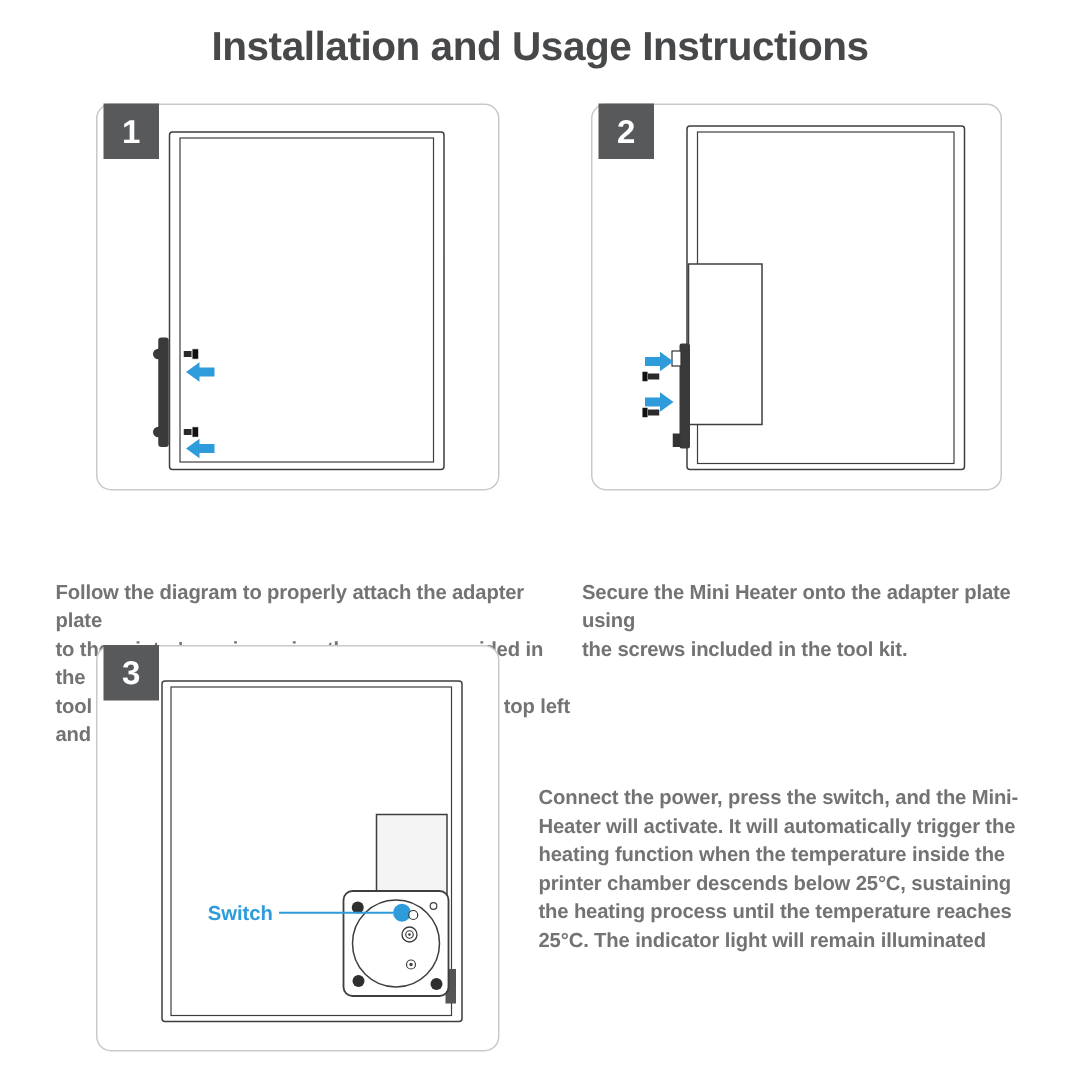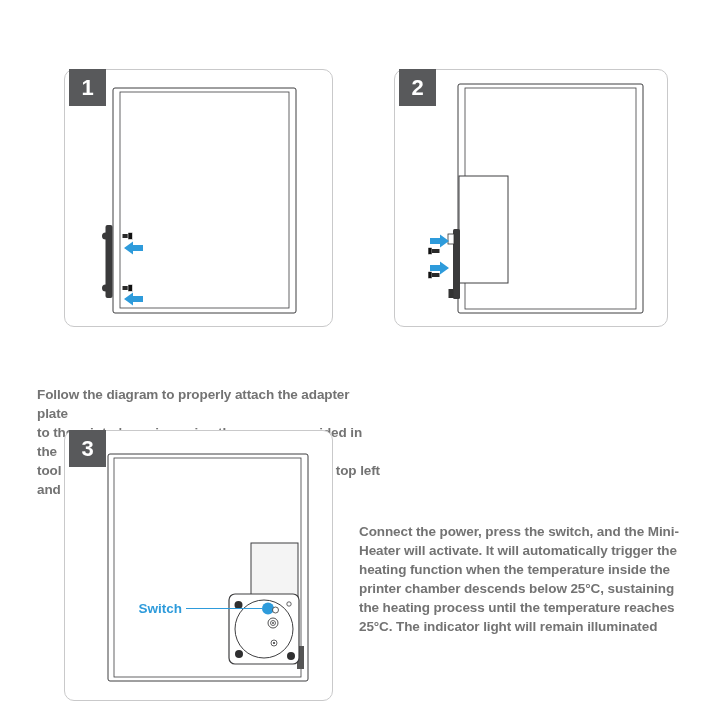--- a/index.html
+++ b/index.html
@@ -28,20 +28,21 @@
   }
   .cap-1{left:37px;top:337px;width:345px;}
   .cap-2{left:388px;top:337px;width:300px;}
   .cap-3{left:359px;top:474px;width:340px;}
 </style>
 </head>
 <body>
 
 <div class="page">
 
+  <div class="title">Installation and Usage Instructions</div>
 
   <div class="step-card card-1">
     <svg class="diagram" viewBox="0 0 267 256">
       <g fill="none" stroke="#3e3e40" stroke-width="1">
         <rect x="48" y="18" width="183" height="225" rx="2" fill="#ffffff"></rect>
         <rect x="55" y="22" width="169" height="216" stroke-width="0.8"></rect>
       </g>
       <g fill="#3a3a3b">
         <rect x="40.5" y="155" width="7" height="73" rx="2"></rect>
         <circle cx="40.5" cy="166" r="3.5"></circle>
@@ -84,20 +85,22 @@
         <rect x="37" y="203" width="7.5" height="4" fill="#2a2a2a"></rect>
       </g>
     </svg>
     <div class="badge">2</div>
   </div>
 
   <div class="caption cap-1">Follow the diagram to properly attach the adapter plate
 to the printer's casing using the screws provided in the
 tool kit (only install the diagonal screws on the top left
 and bottom right).</div>
+  <div class="caption cap-2">Secure the Mini Heater onto the adapter plate using
+the screws included in the tool kit.</div>
 
   <div class="step-card card-3">
     <svg class="diagram" viewBox="0 0 267 269">
       <g fill="none" stroke="#3e3e40" stroke-width="1">
         <rect x="43" y="23" width="200" height="227" rx="2" fill="#ffffff"></rect>
         <rect x="49" y="27" width="187" height="219" stroke-width="0.8"></rect>
       </g>
       <rect x="186" y="112" width="47" height="56" fill="#f4f4f4" stroke="#3e3e40" stroke-width="1"></rect>
       <rect x="232" y="215" width="7" height="23" fill="#555"></rect>
       <g>

